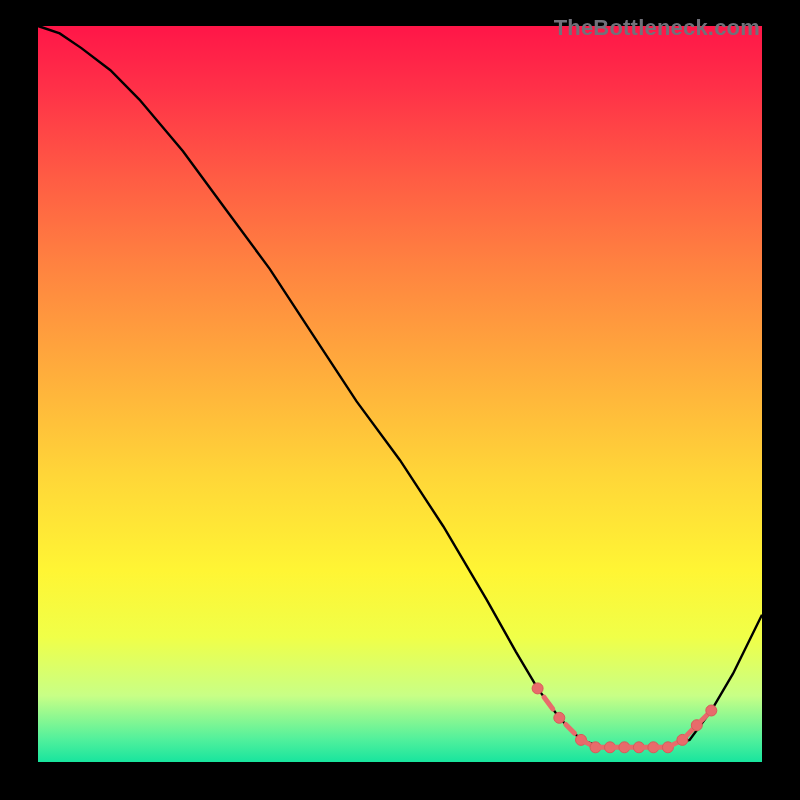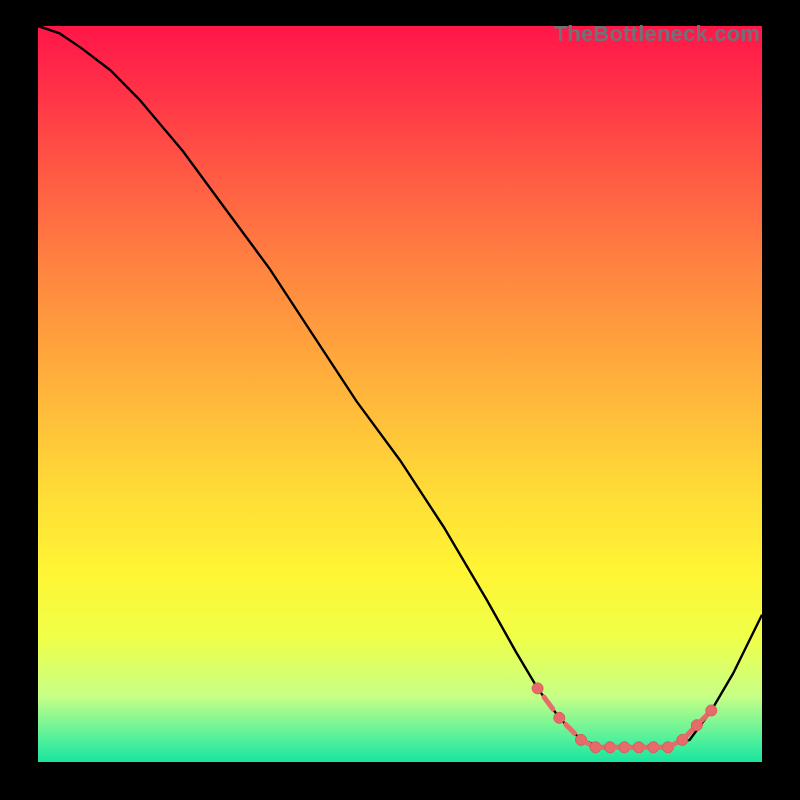--- a/index.html
+++ b/index.html
@@ -38,21 +38,21 @@
   }
   svg.plot {
     position: absolute;
     inset: 0;
     width: 100%;
     height: 100%;
     overflow: visible;
   }
   .watermark {
     position: absolute;
-    top: 21px;
+    top: 15px;
     right: 40px;
     font-family: Arial, Helvetica, sans-serif;
     font-size: 22px;
     font-weight: 600;
     color: #71717a;
     letter-spacing: 0.2px;
   }
 </style>
 </head>
 <body>

